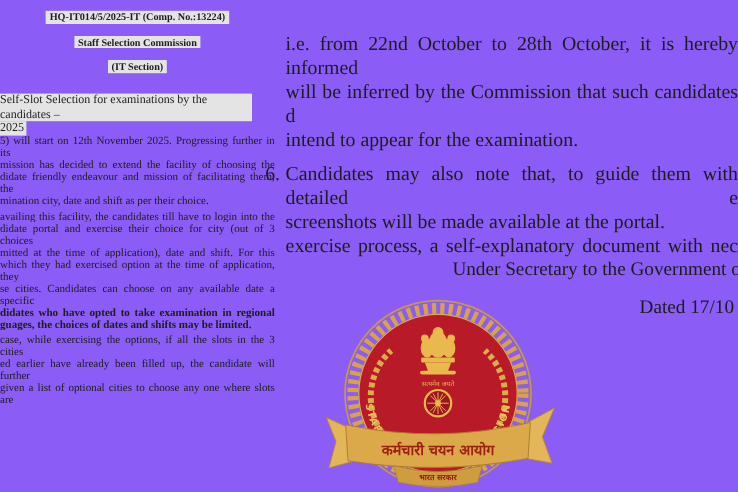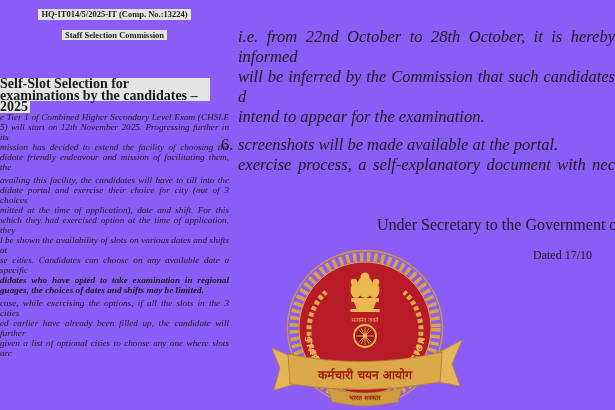--- a/index.html
+++ b/index.html
@@ -5,85 +5,86 @@
   html,body{margin:0;padding:0;}
   .page{
     position:relative;width:615px;height:410px;overflow:hidden;background:#8b5cf6;
     font-family:"Liberation Serif","DejaVu Serif",serif;color:#1c1c1c;
   }
   
   .left-col{position:absolute;left:0;top:0;width:229px;height:410px;}
   .l-header{position:absolute;left:0;top:9px;width:229px;text-align:center;font-weight:bold;font-size:8.5px;line-height:1;}
   .l-header .hline{margin-bottom:10px;}
   .hl{background:#e4e4e4;padding:1px 3px;display:inline-block;}
-  .l-subject{position:absolute;left:0;top:78px;width:210px;font-weight:bold;font-size:14px;line-height:11.5px;}
+  .l-subject{position:absolute;left:0;top:78px;width:210px;font-weight:normal;font-size:10px;line-height:11.5px;}
   .l-subject .hl{padding:0 2px 0 0;}
   .l-body{position:absolute;left:0;top:112px;width:229px;font-size:9.2px;line-height:10.0px;}
   .l-body .para{margin-bottom:3px;}
-  .line{white-space:nowrap;overflow:hidden;font-style:italic;}
+  .line{white-space:nowrap;overflow:hidden;}
   .line.just{white-space:normal;text-align:justify;text-align-last:justify;}
   .b{font-weight:bold;}
   
   .right-col{position:absolute;left:238px;top:27px;width:377px;}
   .right-col .para{position:relative;margin-bottom:8px;font-size:16.5px;line-height:20px;}
   .right-col .line{white-space:normal;}
   .pnum{position:absolute;left:-17px;top:0;font-size:16.5px;}
   .signature{position:absolute;left:377px;top:216px;font-size:16px;white-space:nowrap;}
-  .dateline{position:absolute;left:533px;top:248px;font-size:12px;white-space:nowrap;}
+  .dateline{position:absolute;left:533px;top:248px;font-size:16px;white-space:nowrap;}
   
   .seal{position:absolute;left:266px;top:246px;width:206px;height:170px;}
   .seal text{font-family:"DejaVu Sans","Liberation Sans",sans-serif;}
 </style>
 </head>
 <body>
 
 <div class="page">
 
   <div class="left-col">
     <div class="l-header">
       <div class="hline"><span class="hl">HQ-IT014/5/2025-IT (Comp. No.:13224)</span></div>
       <div class="hline"><span class="hl">Staff Selection Commission</span></div>
+      <div class="hline"><span class="hl">(IT Section)</span></div>
     </div>
     <div class="l-subject">
       <div><span class="hl">Self-Slot Selection for examinations by the candidates –</span></div>
       <div><span class="hl">2025</span></div>
     </div>
     <div class="l-body" id="left-body">
         <div class="para">
-          <div class="line just"><span>e Tier 1 of Combined Higher Secondary Level Exam (CHSLE</span></div>
           <div class="line just"><span>5) will start on 12th November 2025. Progressing further in its</span></div>
           <div class="line just"><span>mission has decided to extend the facility of choosing the</span></div>
           <div class="line just"><span>didate friendly endeavour and mission of facilitating them, the</span></div>
+          <div class="line"><span>mination city, date and shift as per their choice.</span></div>
         </div>
         <div class="para">
-          <div class="line just"><span>availing this facility, the candidates will have to till into the</span></div>
+          <div class="line just"><span>availing this facility, the candidates till have to login into the</span></div>
           <div class="line just"><span>didate portal and exercise their choice for city (out of 3 choices</span></div>
           <div class="line just"><span>mitted at the time of application), date and shift. For this</span></div>
           <div class="line just"><span>which they had exercised option at the time of application, they</span></div>
-          <div class="line just"><span>l be shown the availability of slots on various dates and shifts at</span></div>
           <div class="line just"><span>se cities. Candidates can choose on any available date a specific</span></div>
           <div class="line just"><span class="b">didates who have opted to take examination in regional</span></div>
           <div class="line"><span class="b">guages, the choices of dates and shifts may be limited.</span></div>
         </div>
         <div class="para">
           <div class="line just"><span>case, while exercising the options, if all the slots in the 3 cities</span></div>
           <div class="line just"><span>ed earlier have already been filled up, the candidate will further</span></div>
           <div class="line just"><span>given a list of optional cities to choose any one where slots are</span></div>
         </div>
       </div>
   </div>
 
   <div class="right-col" id="right-body">
       <div class="para">
         <div class="line just"><span>i.e. from 22nd October to 28th October, it is hereby informed</span></div>
         <div class="line just"><span>will be inferred by the Commission that such candidates d</span></div>
         <div class="line"><span>intend to appear for the examination.</span></div>
       </div>
       <div class="para">
         <span class="pnum">6.</span>
+        <div class="line just"><span>Candidates may also note that, to guide them with detailed e</span></div>
         <div class="line"><span>screenshots will be made available at the portal.</span></div>
         <div class="line just"><span>exercise process, a self-explanatory document with nec</span></div>
       </div>
     </div>
 
   <div class="signature">Under Secretary to the Government of</div>
   <div class="dateline">Dated 17/10</div>
 
   <svg class="seal" viewBox="0 0 206 170">
     <defs>

